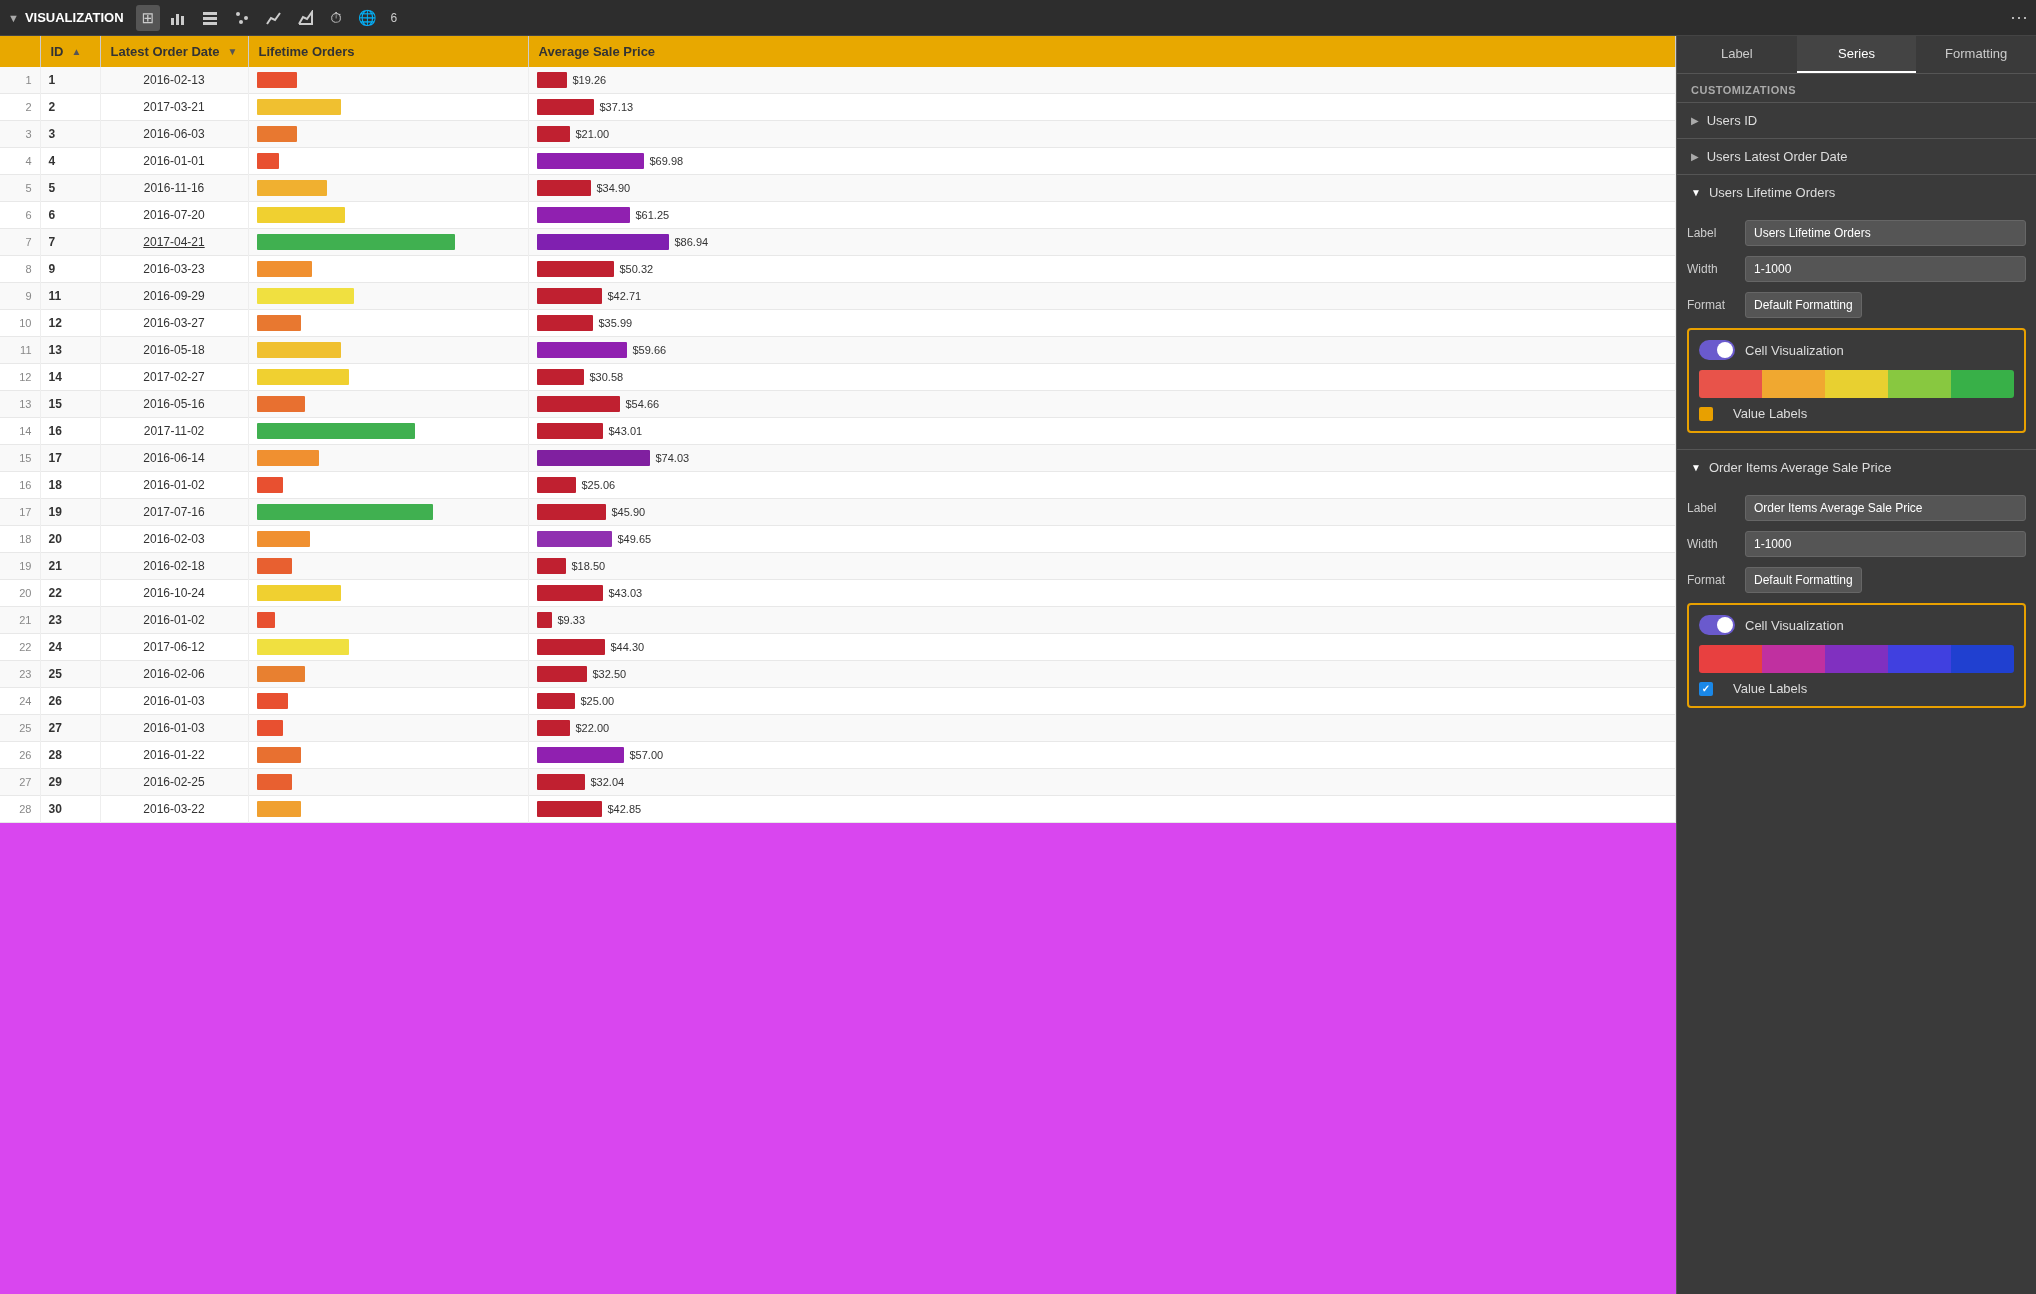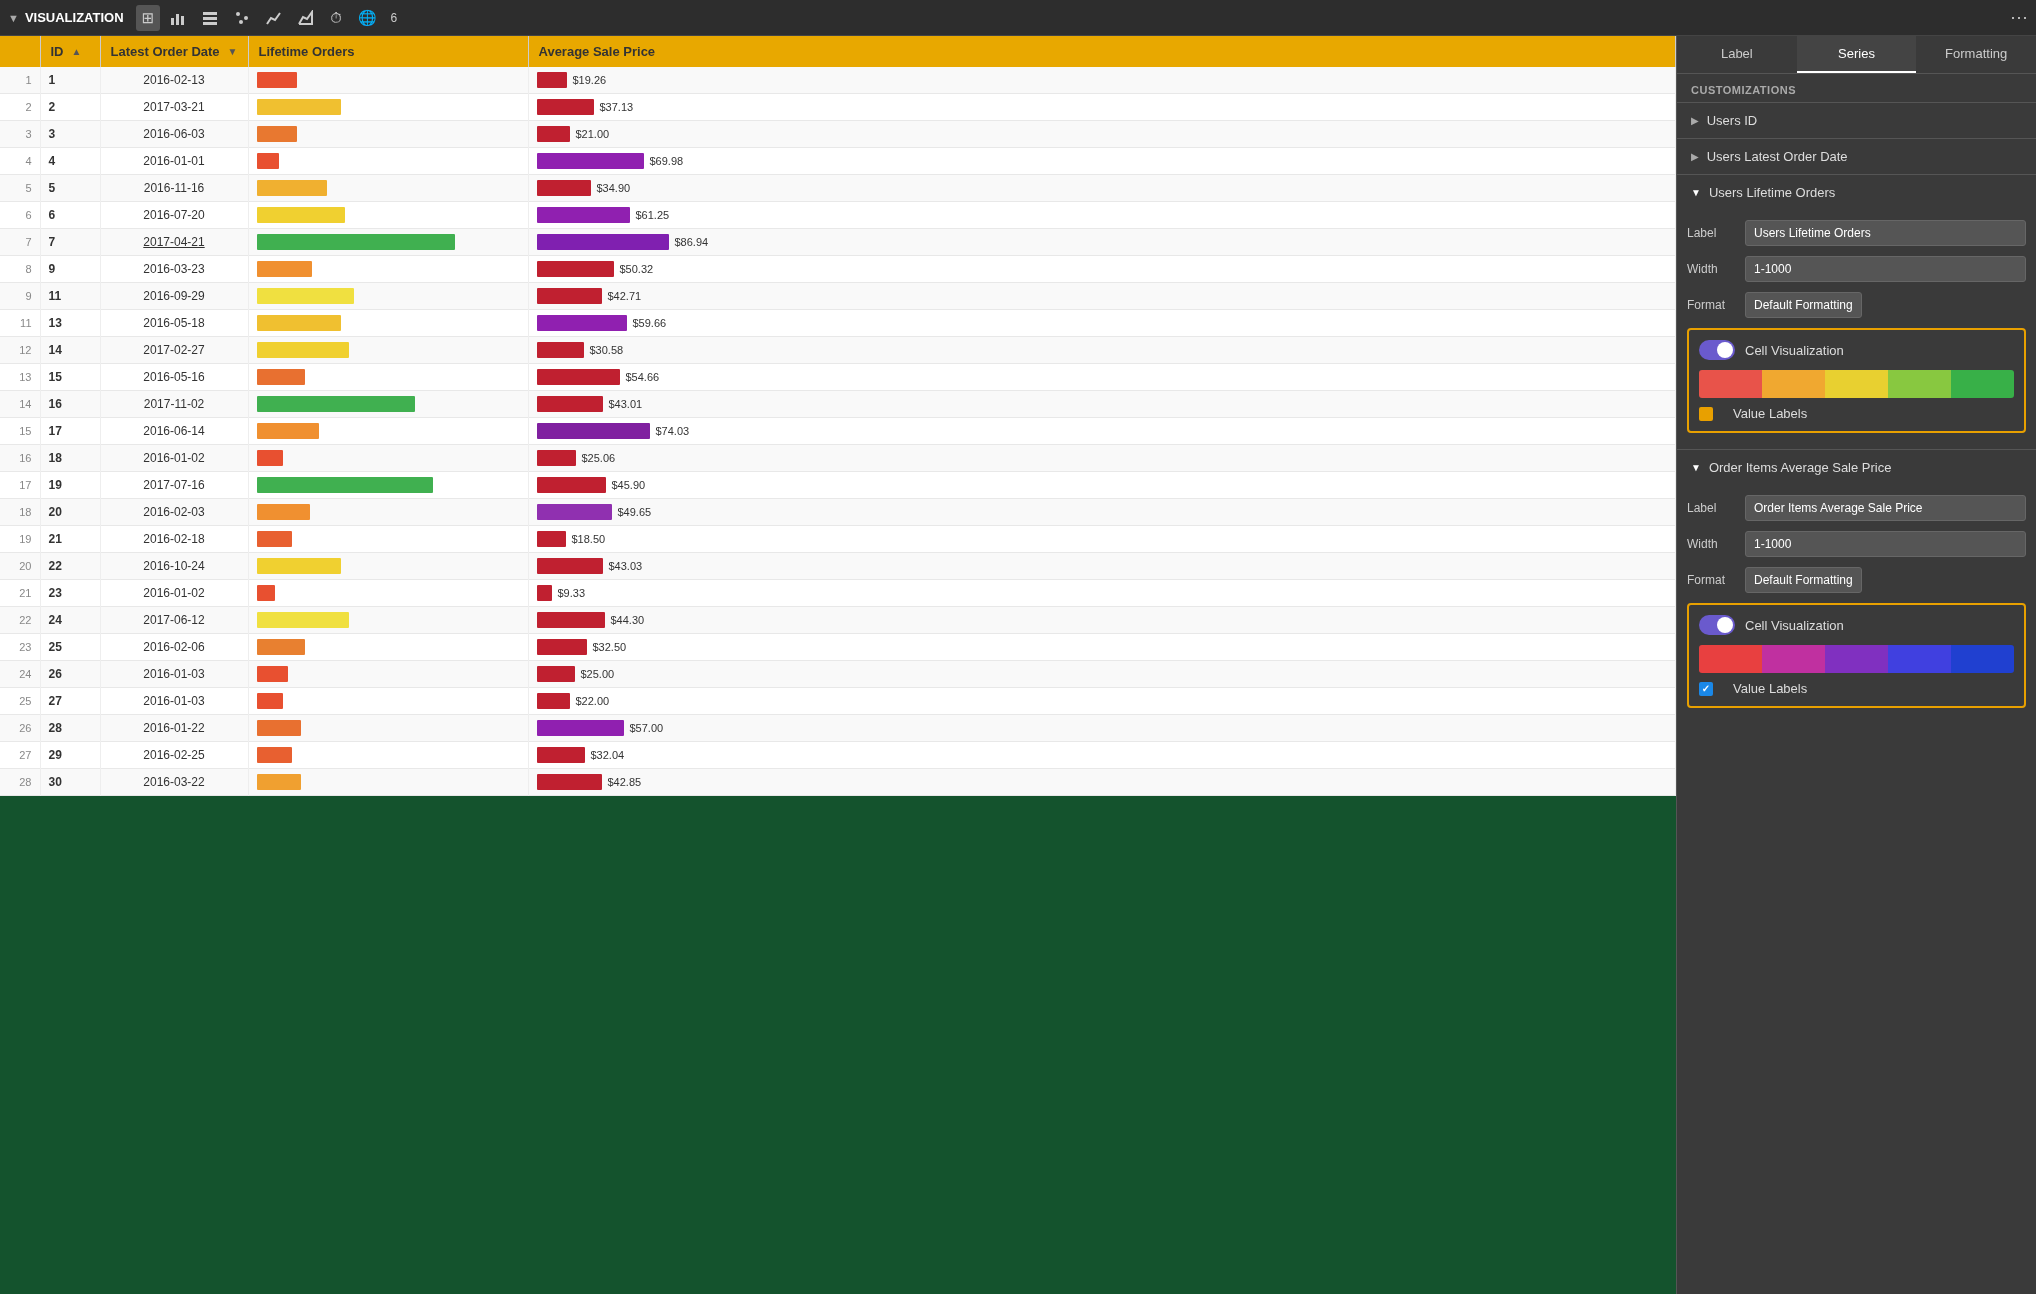--- a/index.html
+++ b/index.html
@@ -14,21 +14,21 @@
     .toolbar-icons { display: flex; gap: 4px; }
     .toolbar-icon { color: #ccc; background: none; border: none; cursor: pointer; padding: 4px 6px; font-size: 15px; display: flex; align-items: center; justify-content: center; border-radius: 3px; }
     .toolbar-icon.active { background: #555; }
     .toolbar-spacer { flex: 1; }
     .toolbar-more { color: #ccc; font-size: 18px; cursor: pointer; }
 
     
     .main { display: flex; flex: 1; overflow: hidden; }
 
     
-    .table-area { flex: 1; overflow: auto; background: #14532d; }
+    .table-area { flex: 1; overflow: auto; background: #d946ef; }
 
     table { width: 100%; border-collapse: collapse; }
     table thead tr { background: #e8a800; }
     table thead th { padding: 8px 10px; text-align: left; font-weight: bold; color: #333; font-size: 13px; border-right: 1px solid #ccc; white-space: nowrap; }
     table thead th:first-child { width: 40px; text-align: center; color: #666; font-weight: normal; }
     table tbody tr { border-bottom: 1px solid #e8e8e8; }
     table tbody tr:nth-child(odd) { background: #f9f9f9; }
     table tbody tr:nth-child(even) { background: #fff; }
     table tbody td { padding: 4px 8px; font-size: 12px; color: #333; border-right: 1px solid #eee; height: 26px; vertical-align: middle; }
     table tbody td:first-child { text-align: right; color: #888; font-size: 11px; width: 36px; }
@@ -317,20 +317,36 @@
         </div>
       </td>
       <td>
         <div class="price-bar-cell">
           <div class="price-bar" style="width:65px; background:#c02030;"></div>
           <span class="price-label">$42.71</span>
         </div>
       </td>
     </tr>
           <tr>
+      <td style="text-align:right; color:#888; font-size:11px;">10</td>
+      <td class="id-cell" style="font-weight:bold;">12</td>
+      <td class="date-cell" style="text-align:center;">2016-03-27</td>
+      <td class="bar-cell">
+        <div class="bar-container">
+          <div class="bar" style="width:44px; background:#e87830;"></div>
+        </div>
+      </td>
+      <td>
+        <div class="price-bar-cell">
+          <div class="price-bar" style="width:56px; background:#c02030;"></div>
+          <span class="price-label">$35.99</span>
+        </div>
+      </td>
+    </tr>
+          <tr>
       <td style="text-align:right; color:#888; font-size:11px;">11</td>
       <td class="id-cell" style="font-weight:bold;">13</td>
       <td class="date-cell" style="text-align:center;">2016-05-18</td>
       <td class="bar-cell">
         <div class="bar-container">
           <div class="bar" style="width:84px; background:#f0c030;"></div>
         </div>
       </td>
       <td>
         <div class="price-bar-cell">

